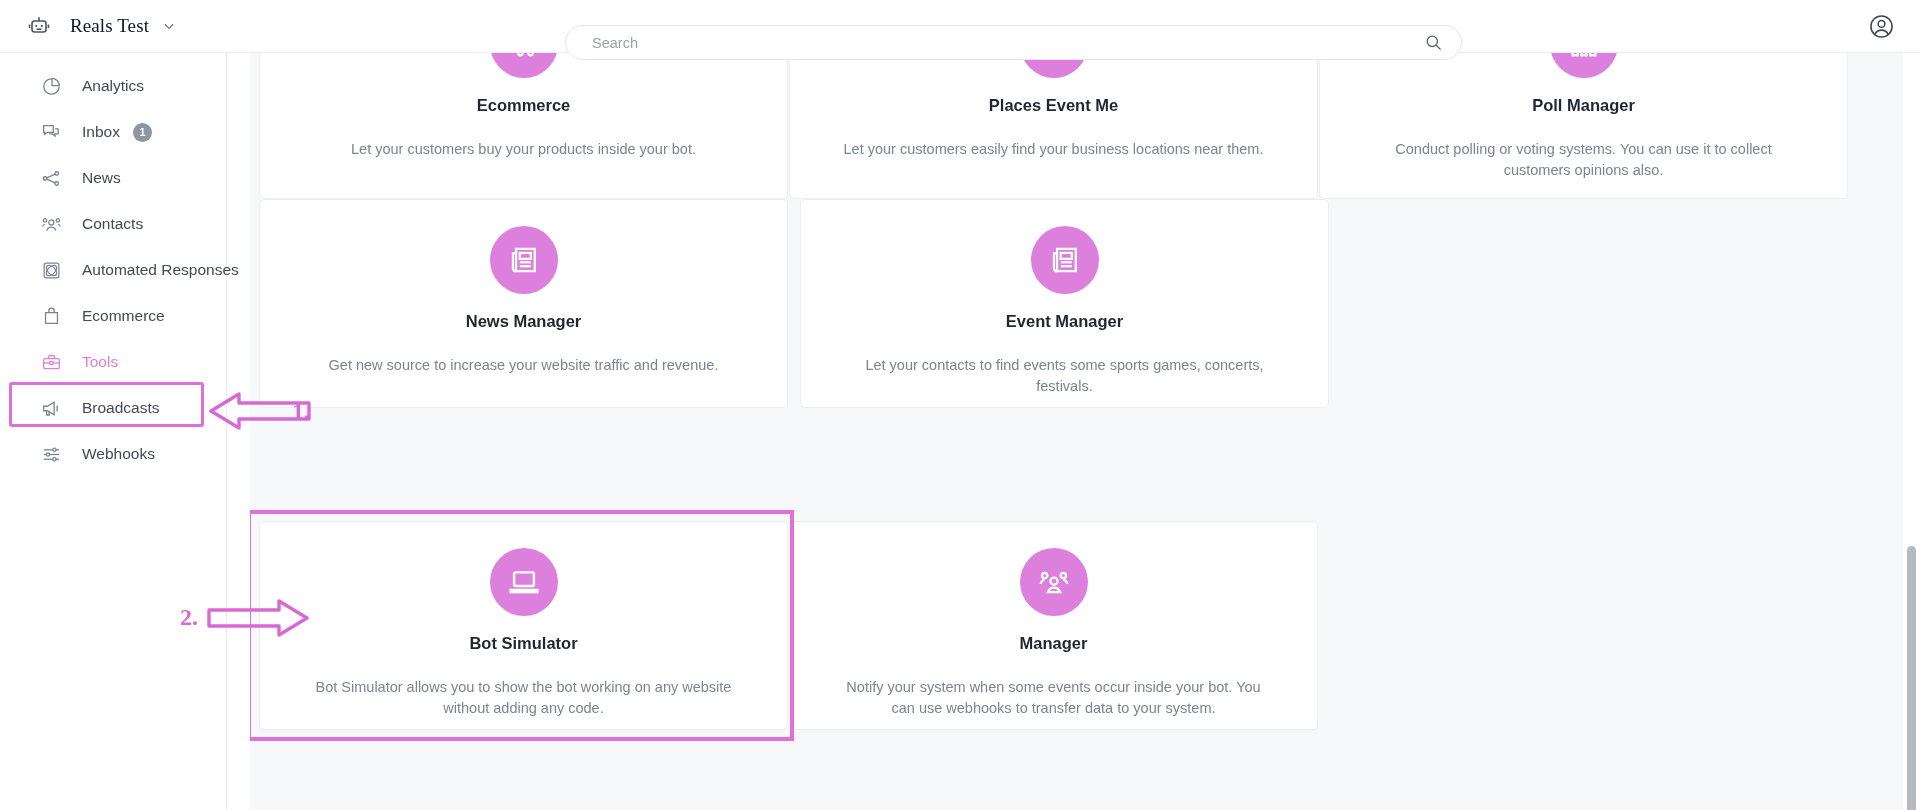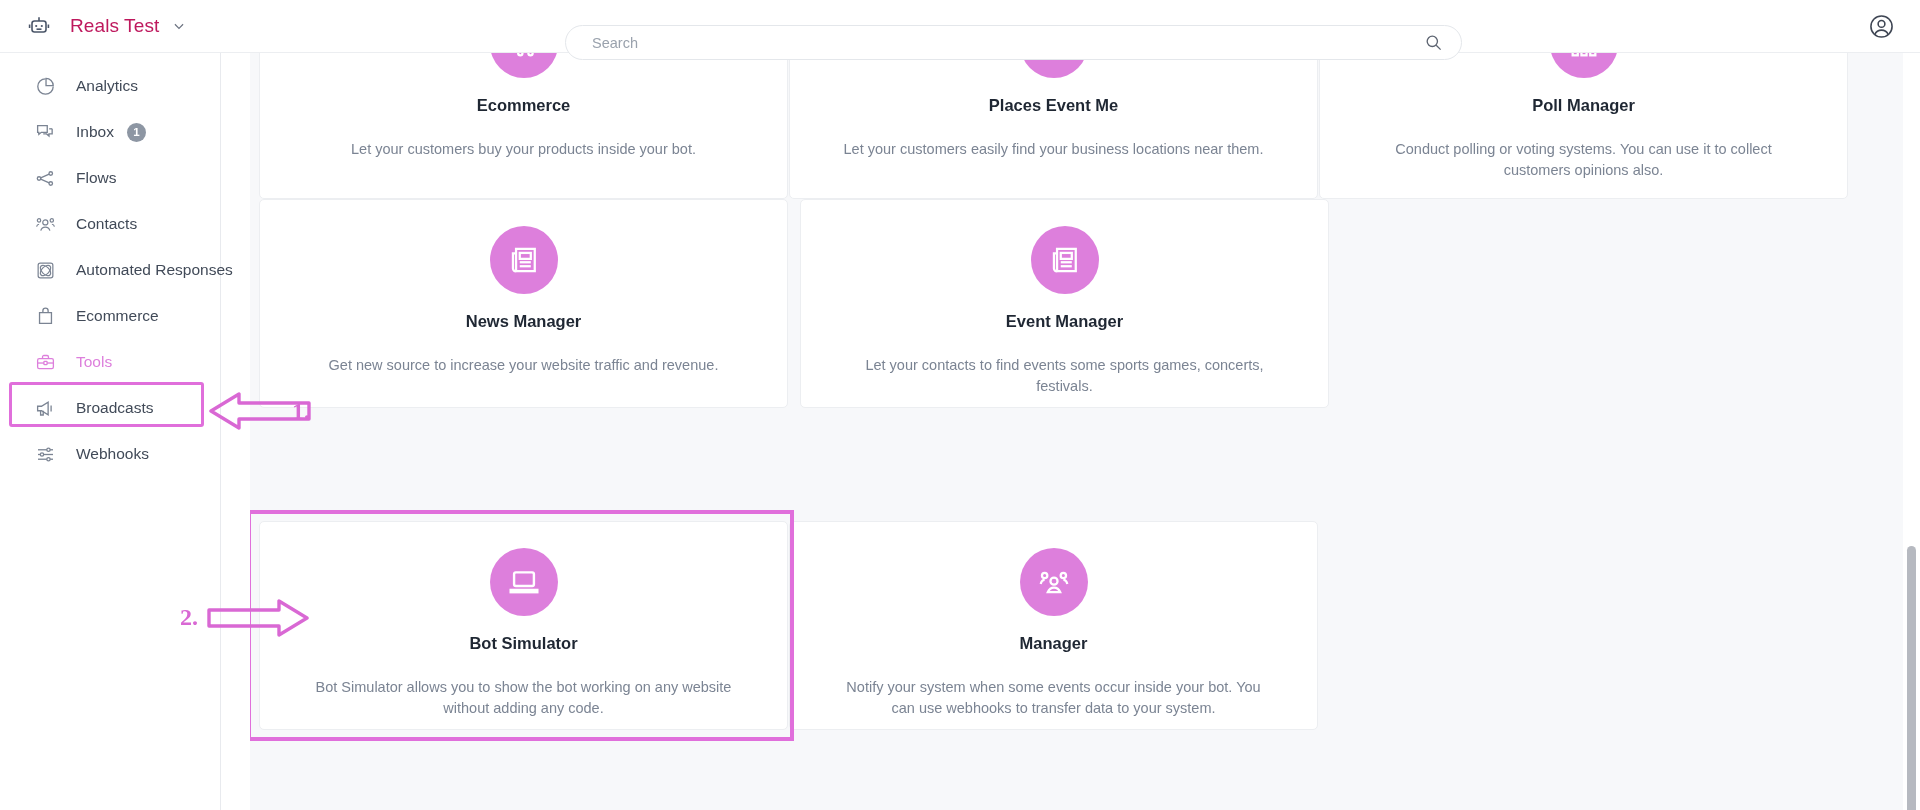--- a/index.html
+++ b/index.html
@@ -15,21 +15,21 @@
     position: absolute; top: 0; left: 0;
     width: 1920px; height: 53px;
     background: #ffffff;
     border-bottom: 1px solid #eceef1;
     display: flex; align-items: center;
     z-index: 30;
   }
   .brand { display: flex; align-items: center; padding-left: 26px; }
   .brand-icon { width: 26px; height: 26px; color: #4a5568; display: flex; align-items: center; justify-content: center; }
   .brand-name {
-    margin-left: 18px; font-size: 19px; color: #be185d; letter-spacing: .1px;
+    margin-left: 18px; font-size: 19px; color: #0f172a; letter-spacing: .1px; font-family: Liberation Serif, serif;
   }
   .brand-caret { margin-left: 13px; color: #6b7280; display: flex; align-items: center; }
 
   .search-wrap {
     position: absolute; left: 565px; top: 9px;
     width: 897px; height: 35px; margin-top: 16px;
   }
   .search-box {
     width: 100%; height: 100%;
     border: 1px solid #e4e7eb; border-radius: 18px;
@@ -48,21 +48,21 @@
 
   .avatar-btn {
     position: absolute; right: 24px; top: 11px;
     width: 30px; height: 30px; color: #3f4654;
     display: flex; align-items: center; justify-content: center;
     cursor: pointer;
   }
 
   
   .sidebar {
-    position: absolute; top: 53px; left: 8px;
+    position: absolute; top: 53px; left: 14px;
     width: 213px; height: 757px;
     background: #ffffff;
     border-right: 1px solid #e8eaee;
     padding-top: 10px;
     z-index: 20;
   }
   .nav-item {
     position: relative;
     display: flex; align-items: center;
     height: 46px;
@@ -257,21 +257,21 @@
   <div class="nav-item">
     <span class="nav-icon">
       <svg width="21" height="21" viewBox="0 0 24 24" fill="none" stroke="currentColor" stroke-width="1.5">
         <circle cx="4.6" cy="12" r="2"></circle>
         <circle cx="18" cy="6.3" r="2"></circle>
         <circle cx="18" cy="17.7" r="2"></circle>
         <line x1="6.5" y1="11.2" x2="16.2" y2="7"></line>
         <line x1="6.5" y1="12.8" x2="16.2" y2="17"></line>
       </svg>
     </span>
-    <span class="nav-label">Flows</span>
+    <span class="nav-label">News</span>
   </div>
 
   <div class="nav-item">
     <span class="nav-icon">
       <svg width="21" height="21" viewBox="0 0 24 24" fill="none" stroke="currentColor" stroke-width="1.4">
         <circle cx="11.8" cy="9.6" r="2.9"></circle>
         <path d="M6.6 19c.7-2.6 2.8-4 5.2-4s4.5 1.4 5.2 4"></path>
         <circle cx="4.6" cy="7.3" r="1.9"></circle>
         <circle cx="19.2" cy="7.3" r="1.9"></circle>
         <path d="M1.8 14.4c.4-1.7 1.5-2.7 2.9-2.7"></path>

